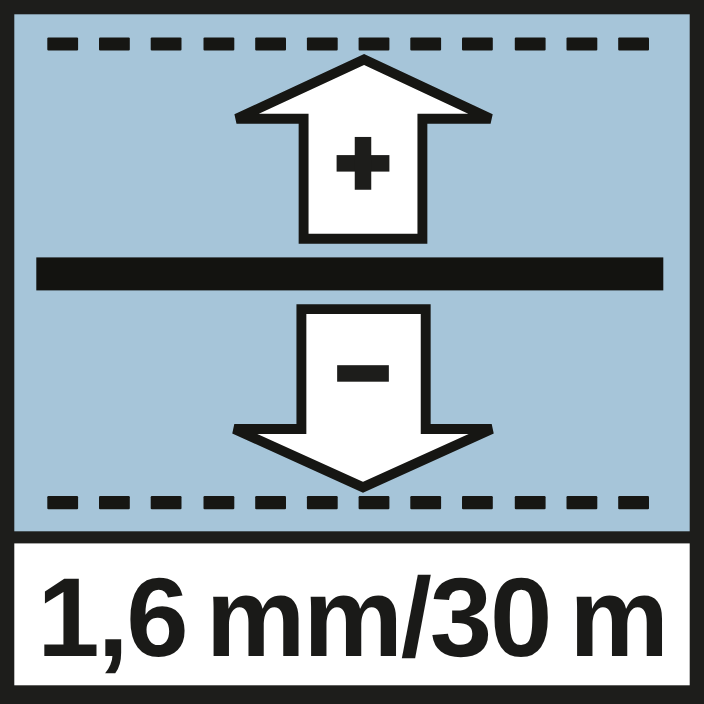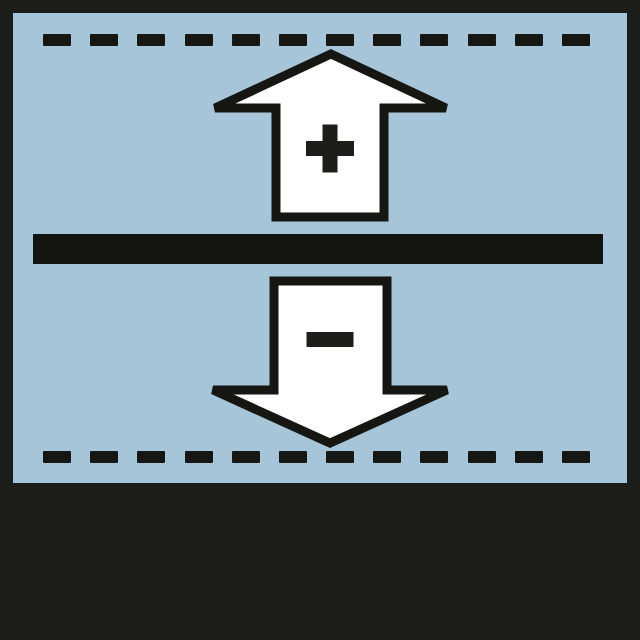--- a/index.html
+++ b/index.html
@@ -121,14 +121,17 @@
         <span class="dash"></span>
         <span class="dash"></span>
         <span class="dash"></span>
         <span class="dash"></span>
         <span class="dash"></span>
         <span class="dash"></span>
       </div>
 
   </div>
 
+  <div class="value-band">
+    <span class="value-text">1,6 mm/30 m</span>
+  </div>
 
 </div>
 
 </body></html>

